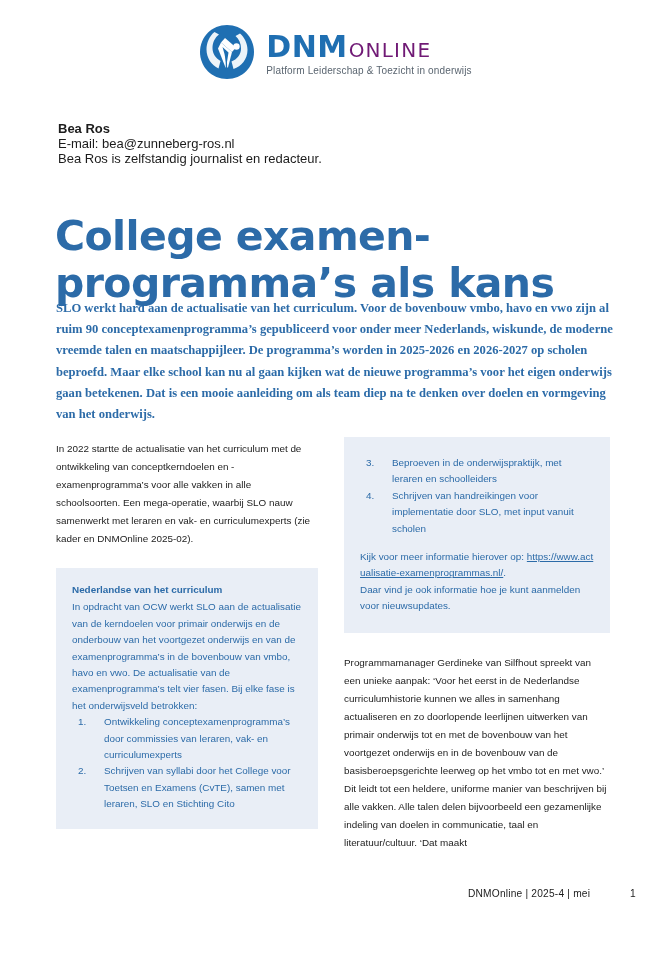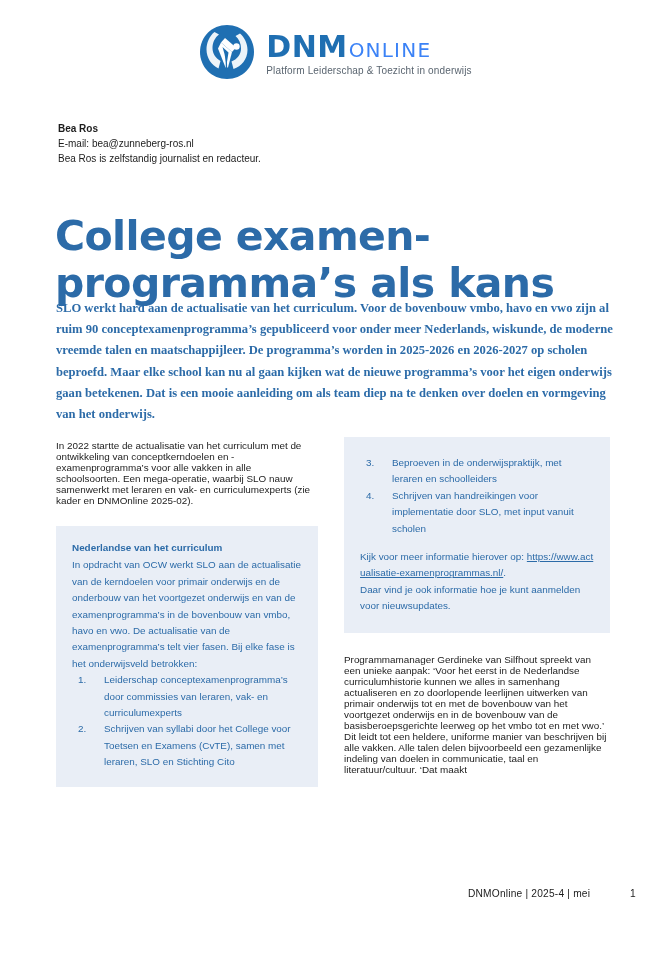--- a/index.html
+++ b/index.html
@@ -60,39 +60,39 @@
     font-weight: bold;
     font-size: 30px;
     letter-spacing: 0.5px;
     color: #1f6fb2;
   }
   .logo-online {
     font-family: "DejaVu Sans", sans-serif;
     font-weight: normal;
     font-size: 20px;
     letter-spacing: 1.2px;
-    color: #3b82f6;
+    color: #701a75;
     margin-left: 1px;
   }
   .logo-tagline {
     font-family: "Liberation Sans", sans-serif;
     font-size: 10px;
     letter-spacing: 0.15px;
     color: #5a6570;
     margin-top: 3px;
   }
 
   
   .byline {
     position: absolute;
     left: 58px;
     top: 121px;
     width: 420px;
     font-family: "Liberation Sans", sans-serif;
-    font-size: 10px;
+    font-size: 13px;
     line-height: 15px;
     color: #1c1c1c;
   }
   .byline-name {
     font-weight: bold;
   }
 
   
   .headline {
     position: absolute;
@@ -130,21 +130,21 @@
   .col-right {
     position: absolute;
     left: 344px;
     top: 437px;
     width: 266px;
   }
 
   .body-text {
     font-family: "Liberation Sans", sans-serif;
     font-size: 9.9px;
-    line-height: 11px;
+    line-height: 18px;
     color: #1c1c1c;
     text-align: left;
   }
 
   
   .callout {
     background: #e9eef6;
     padding: 14px 16px 16px 16px;
     box-sizing: border-box;
     color: #2c6ba8;
@@ -260,21 +260,21 @@
   <div class="col-left">
 
     <div class="body-text para">In 2022 startte de actualisatie van het curriculum met de ontwikkeling van conceptkerndoelen en -examenprogramma’s voor alle vakken in alle schoolsoorten. Een mega-operatie, waarbij SLO nauw samenwerkt met leraren en vak- en curriculumexperts (zie kader en DNMOnline 2025-02).</div>
 
     <div class="callout left-box">
       <div class="callout-title">Nederlandse van het curriculum</div>
       <p>In opdracht van OCW werkt SLO aan de actualisatie van de kerndoelen voor primair onderwijs en de onderbouw van het voortgezet onderwijs en van de examenprogramma’s in de bovenbouw van vmbo, havo en vwo. De actualisatie van de examenprogramma’s telt vier fasen. Bij elke fase is het onderwijsveld betrokken:</p>
       <ul class="numlist">
         <li>
           <span class="num">1.</span>
-          <span class="txt">Leiderschap conceptexamenprogramma’s door commissies van leraren, vak- en curriculumexperts</span>
+          <span class="txt">Ontwikkeling conceptexamenprogramma’s door commissies van leraren, vak- en curriculumexperts</span>
         </li>
         <li>
           <span class="num">2.</span>
           <span class="txt">Schrijven van syllabi door het College voor Toetsen en Examens (CvTE), samen met leraren, SLO en Stichting Cito</span>
         </li>
       </ul>
     </div>
 
   </div>
 

